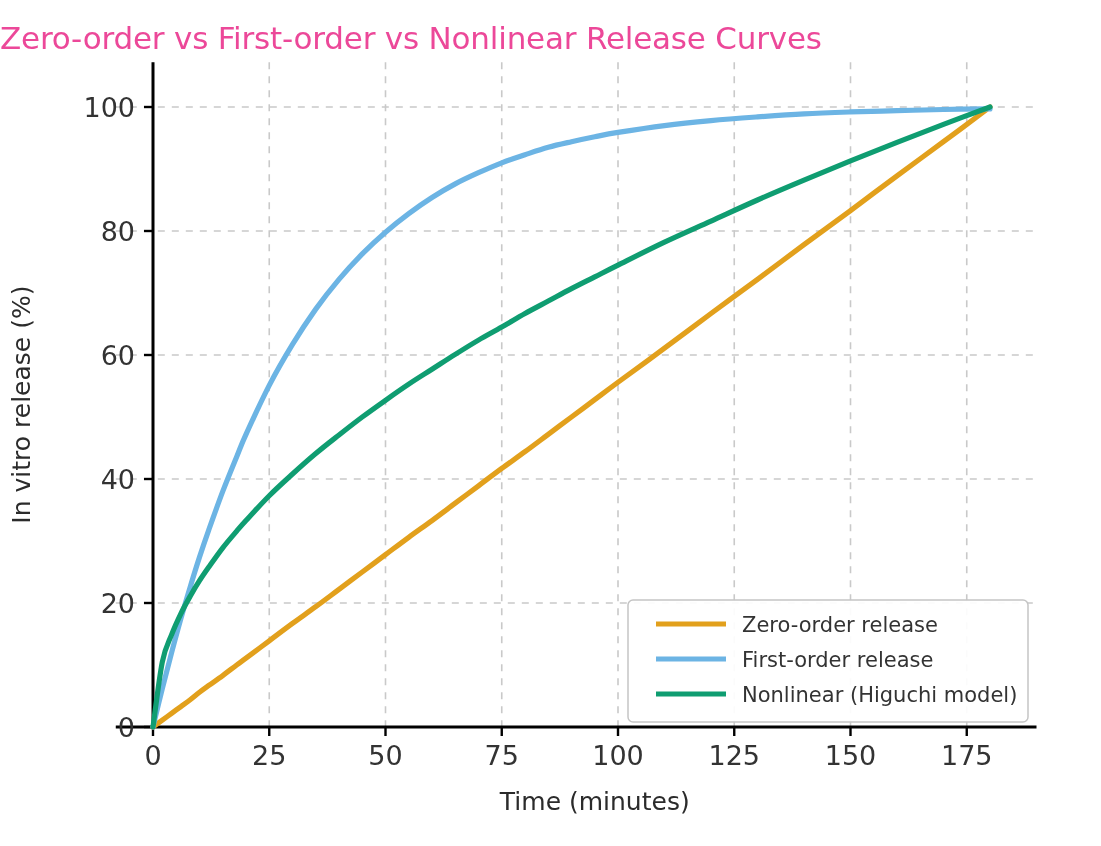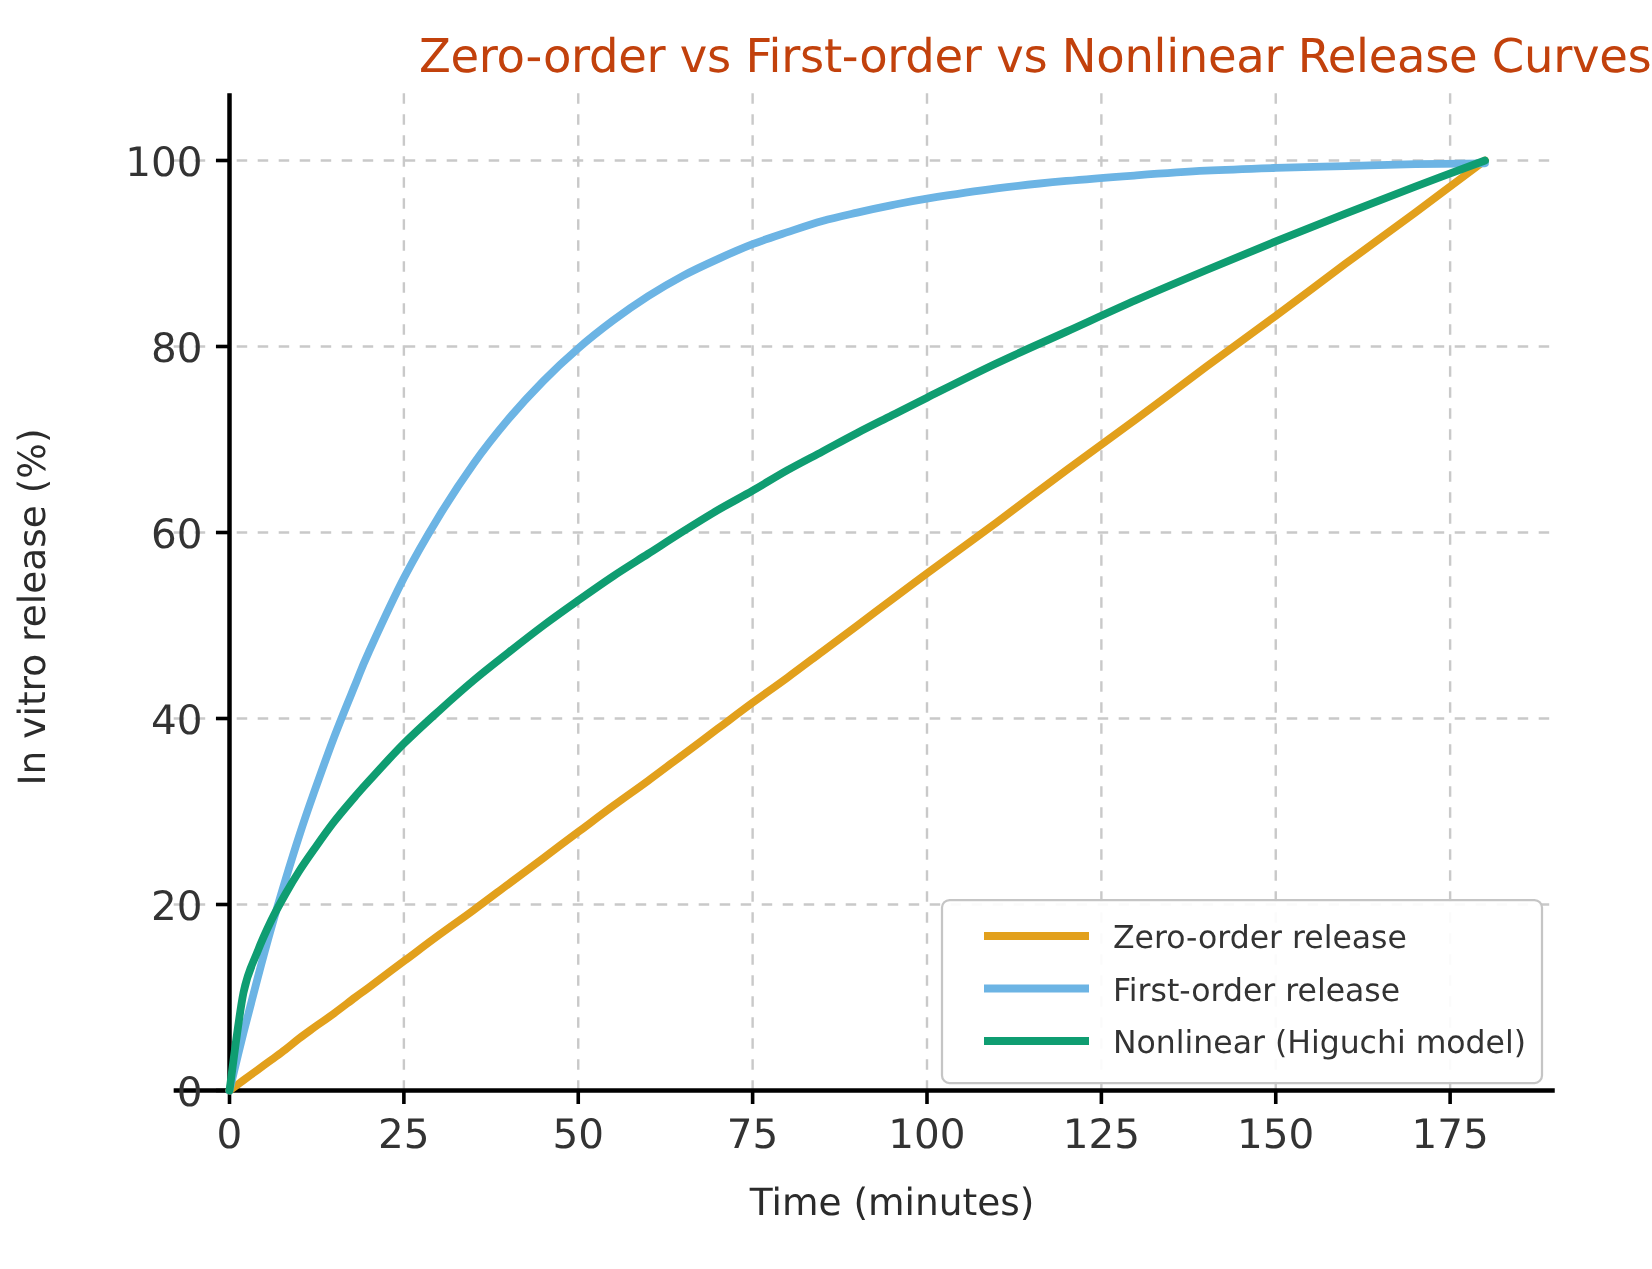--- a/index.html
+++ b/index.html
@@ -18,24 +18,24 @@
     position: relative;
     width: 1101px;
     height: 846px;
     background: #ffffff;
   }
   #chart-title {
     position: absolute;
     left: 0;
     top: 20px;
     width: 1101px;
-    text-align: right;
+    text-align: left;
     font-size: 31px;
     font-weight: 400;
-    color: #c2410c;
+    color: #ec4899;
     letter-spacing: -0.2px;
     white-space: nowrap;
   }
   #plot-svg {
     position: absolute;
     left: 0;
     top: 0;
   }
   .tick-label {
     font-family: "DejaVu Sans", sans-serif;

